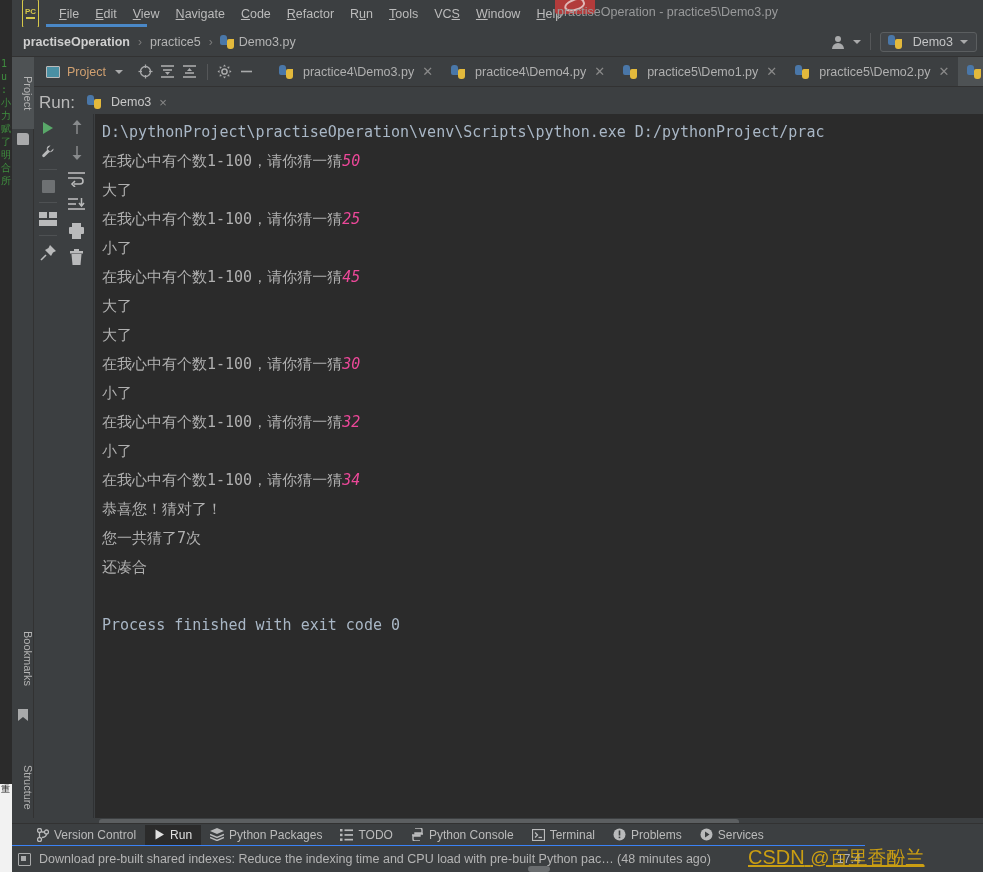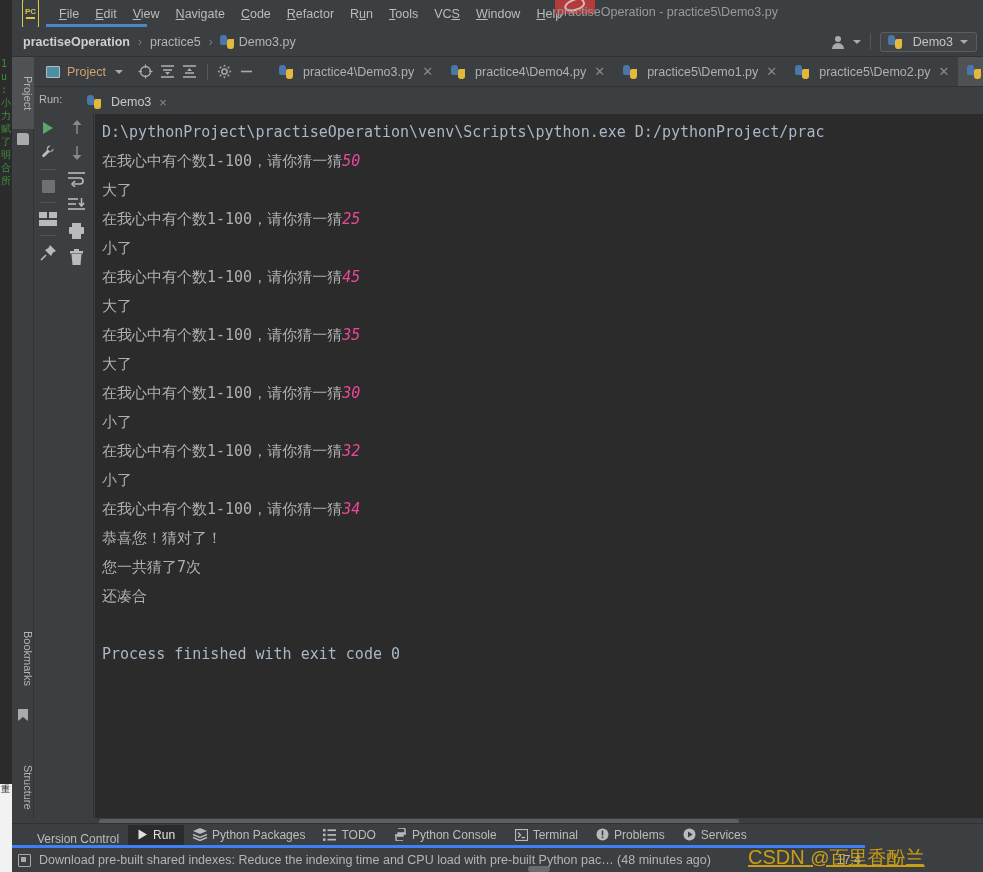--- a/index.html
+++ b/index.html
@@ -167,21 +167,21 @@
   }
   .etab.active { background: #4e5254; }
   .tab-x { color: #8a8a8a; font-size: 13px; margin-left: 2px; }
 
   
   .run-header {
     position: absolute; left: 34px; top: 88px; width: 949px; height: 26px;
     background: #3c3f41;
   }
   .run-label {
-    position: absolute; left: 5px; top: 5px; font-size: 11px; color: #b9b9b9;
+    position: absolute; left: 5px; top: 5px; font-size: 17px; color: #b9b9b9;
   }
   .run-tab {
     position: absolute; left: 45px; top: 2px; height: 24px;
     display: flex; align-items: center; gap: 6px; padding: 0 8px;
     font-size: 12.5px; color: #c8c8c8;
   }
   .run-tab-underline {
     position: absolute; left: 46px; top: 24px; width: 101px; height: 3px;
     background: #4a88c7;
   }
@@ -224,27 +224,27 @@
     position: absolute; left: 12px; top: 823px; width: 971px; height: 22px;
     background: #3c3f41; display: flex; align-items: center;
     border-top: 1px solid #323232;
   }
   .btab {
     display: flex; align-items: center; gap: 5px; padding: 2px 9px;
     font-size: 12px; color: #bbbbbb; height: 20px; cursor: default;
     white-space: nowrap;
   }
   .btab.active { background: #2b2b2b; color: #e0e0e0; }
-  .btab:first-child { margin-left: 16px; flex-direction: column; }
+  .btab:first-child { margin-left: 16px; }
 
   
   .statusbar {
     position: absolute; left: 12px; top: 845px; width: 853px; height: 27px;
     background: #3c3f41; display: flex; align-items: center;
-    border-top: 3px solid #3b82f6;
+    border-top: 1px solid #3b82f6;
   }
   .status-ico {
     width: 13px; height: 13px; border: 1.5px solid #a9aaab;
     margin-left: 6px; margin-right: 8px; border-radius: 1px; position: relative;
   }
   .status-ico::after {
     content: ""; position: absolute; left: 2px; top: 2px;
     width: 5px; height: 5px; background: #a9aaab;
   }
   .status-text { font-size: 12.5px; color: #b4b4b4; white-space: nowrap; }
@@ -523,23 +523,20 @@
     <div class="cline cjk">
       <span>小了</span>
     </div>
     <div class="cline cjk">
       <span>在我心中有个数1-100，请你猜一猜</span><span class="cin">45</span>
     </div>
     <div class="cline cjk">
       <span>大了</span>
     </div>
     <div class="cline cjk">
-      <span>在我心中有个数1-100，请你猜一猜</span><span class="cin">35</span>
-    </div>
-    <div class="cline cjk">
       <span>大了</span>
     </div>
     <div class="cline cjk">
       <span>在我心中有个数1-100，请你猜一猜</span><span class="cin">30</span>
     </div>
     <div class="cline cjk">
       <span>小了</span>
     </div>
     <div class="cline cjk">
       <span>在我心中有个数1-100，请你猜一猜</span><span class="cin">32</span>

